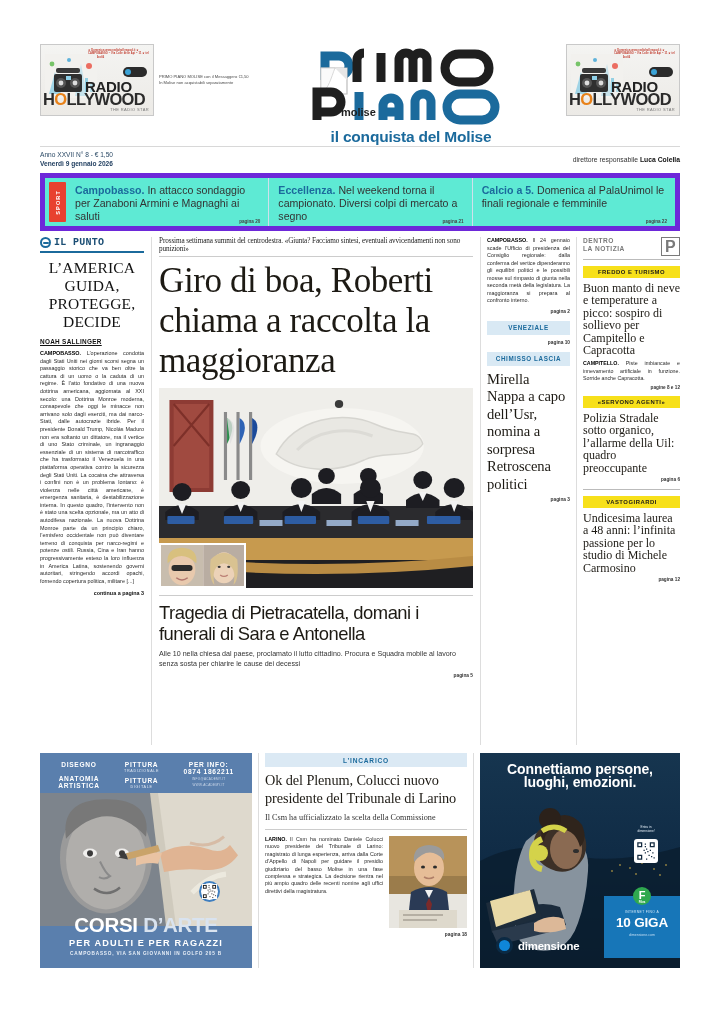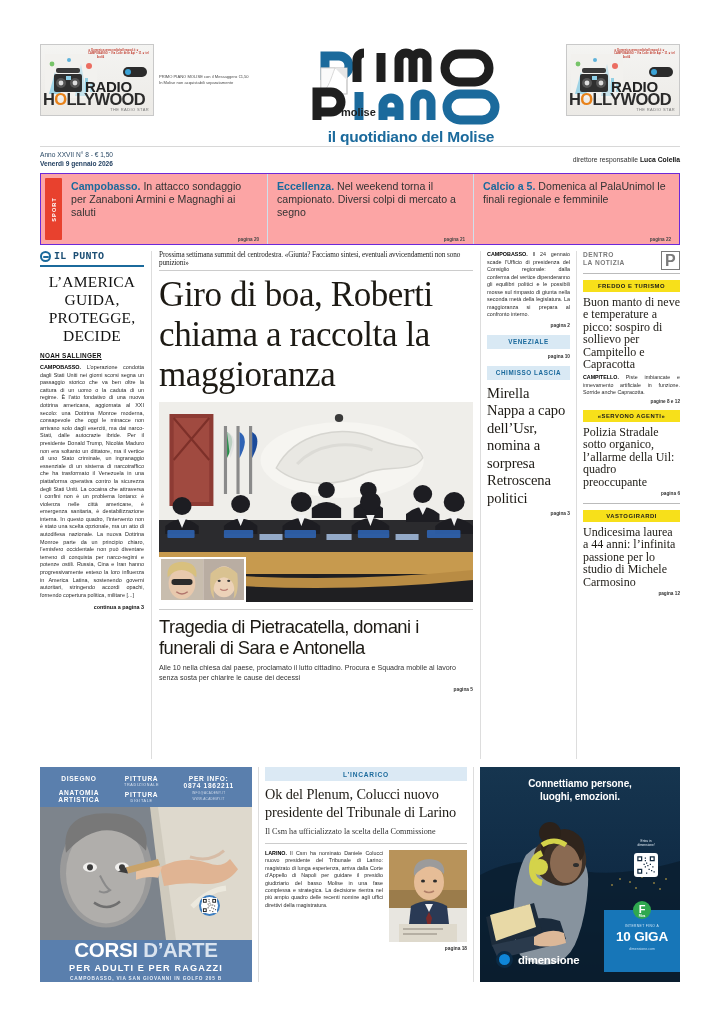--- a/index.html
+++ b/index.html
@@ -109,22 +109,22 @@
     display: flex; align-items: center; justify-content: space-between;
     border-top: 1px solid #d8d8d8;
   }
   .issue { font-size: 6.6px; line-height: 9px; color: #1b3a5c; font-weight: bold; }
   .issue .l1 { font-weight: normal; color: #2c4a66;}
   .director { font-size: 6.8px; color: #333; }
   .director b { color: #111; }
 
   
   .sportstrip {
-    display: flex; height: 72px; margin-top: 2px;
-    background: #fca5a5; border: 1px solid #6d28d9;
+    display: flex; height: 58px; margin-top: 2px;
+    background: #5eead4; border: 5px solid #6d28d9;
     align-items: stretch;
   }
   .sport-tab {
     width: 17px; background: #e8412e; flex: none;
     display: flex; align-items: center; justify-content: center;
     margin: 4px 0 4px 4px; border-radius: 1px;
   }
   .sport-tab span {
     writing-mode: vertical-rl; transform: rotate(180deg);
     color: #fff; font-size: 5.6px; font-weight: bold; letter-spacing: 1.1px;
@@ -300,21 +300,21 @@
   .adl-photo {
     position: absolute; left: 0; right: 0; top: 40px; bottom: 42px;
     overflow: hidden; background: #8c8c8c;
   }
   .adl-qr {
     position: absolute; right: 32px; bottom: 66px; width: 21px; height: 21px;
     background: #fff; border: 2.5px solid #3f7fc0; border-radius: 50%;
     display: flex; align-items: center; justify-content: center;
   }
   .adl-bottom {
-    position: absolute; left: 0; right: 0; bottom: 0; height: 46px;
+    position: absolute; left: 0; right: 0; bottom: 11px; height: 46px;
     text-align: center; color: #fff; padding-top: 2px;
   }
   .adl-bottom .t1 { font-size: 20.5px; font-weight: bold; letter-spacing: -.3px; }
   .adl-bottom .t1 i { font-style: normal; color: #d9e3ef; }
   .adl-bottom .t2 { font-size: 9.2px; font-weight: bold; letter-spacing: 1.1px; margin-top:1px;}
   .adl-bottom .t3 { font-size: 4.7px; font-weight: bold; letter-spacing: .8px; margin-top: 3px; color:#e7eef7;}
 
   
   .inc-badge {
     background: #dbe9f4; color: #1b6a9c; text-align: center;
@@ -332,21 +332,21 @@
   }
   .inc-flow { display: flex; gap: 6px; margin-top: 6px; }
   .inc-text { flex: 1 1 0; font-size: 5.35px; line-height: 7.4px; text-align: justify; color: #2a2a2a;}
   .inc-text b { color:#000; }
   .inc-photo { width: 78px; height: 92px; flex: none; background: #b9a37f; overflow: hidden; position: relative;}
   .inc-pag { text-align: right; font-size: 4.8px; font-weight: bold; color: #333; margin-top: 4px; }
 
   
   .adr-title {
     position: absolute; top: 10px; left: 0; right: 0; text-align: center;
-    color: #fff; font-size: 10px; line-height: 13px; font-weight: bold;
+    color: #fff; font-size: 14px; line-height: 13px; font-weight: bold;
     letter-spacing: -.1px; z-index: 3;
   }
   .adr-logo {
     position: absolute; left: 16px; bottom: 14px; display: flex; align-items: center; gap: 5px; z-index:3;
   }
   .adr-dot {
     width: 17px; height: 17px; border-radius: 50%;
     background: #0f86d8; border: 3px solid #0b2a44;
   }
   .adr-logo .nm { color: #fff; font-size: 11.4px; font-weight: bold; letter-spacing: -.2px; }
@@ -431,21 +431,21 @@
           </g>
           <g fill="none" stroke="#1b6a9c" stroke-width="9">
             <path d="M64 74 V46"></path>
             <path d="M104 74 V60 a8 8 0 0 0 -16 0 V74 M88 66 h16"></path>
             <path d="M120 74 V56 a8 8 0 0 1 16 0 V74"></path>
             <rect x="152" y="48" width="48" height="26" rx="13"></rect>
           </g>
           <text x="46" y="70" font-family="Liberation Sans, sans-serif" font-size="11" font-weight="bold" fill="#1f1f1f">molise</text>
         </svg>
       </div>
-      <div class="tagline">il quotidiano del Molise</div>
+      <div class="tagline">il conquista del Molise</div>
     </div>
 
     <div class="barcode-block">
       <svg class="barcode" viewBox="0 0 84 28">
         <rect width="84" height="28" fill="#fff"></rect>
         <g fill="#111">
           <rect x="2" y="1" width="1.2" height="24"></rect>
               <rect x="4.6" y="1" width="0.8" height="24"></rect>
           <rect x="6.8" y="1" width="2" height="24"></rect>
               <rect x="10" y="1" width="0.8" height="24"></rect>
@@ -690,21 +690,21 @@
       </div>
       <div class="pag-rr">pagine 8 e 12</div>
 
       <div class="badge-yellow">«SERVONO AGENTI»</div>
       <div class="right-hl">Polizia Stradale sotto organico, l’allarme della Uil: quadro preoccupante</div>
       <div class="pag-rr">pagina 6</div>
 
       <div class="hr-thin"></div>
 
       <div class="badge-yellow">VASTOGIRARDI</div>
-      <div class="right-hl">Undicesima laurea a 44 anni: l’infinita passione per lo studio di Michele Carmosino</div>
+      <div class="right-hl">Undicesima laurea a 48 anni: l’infinita passione per lo studio di Michele Carmosino</div>
       <div class="pag-rr">pagina 12</div>
     </div>
   </div>
 
   <div class="bottom-row">
 
     <div class="ad-left">
       <div class="adl-top">
         <div class="adl-cols">
           <div class="adl-c">

